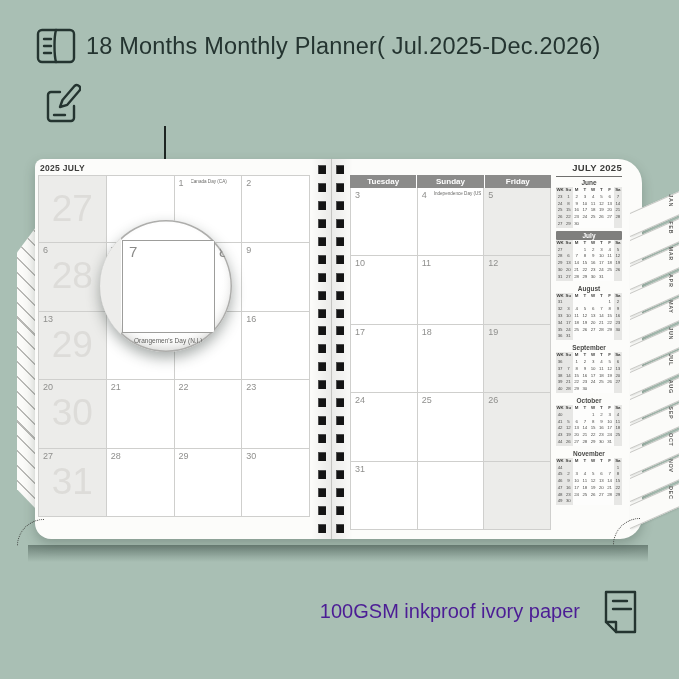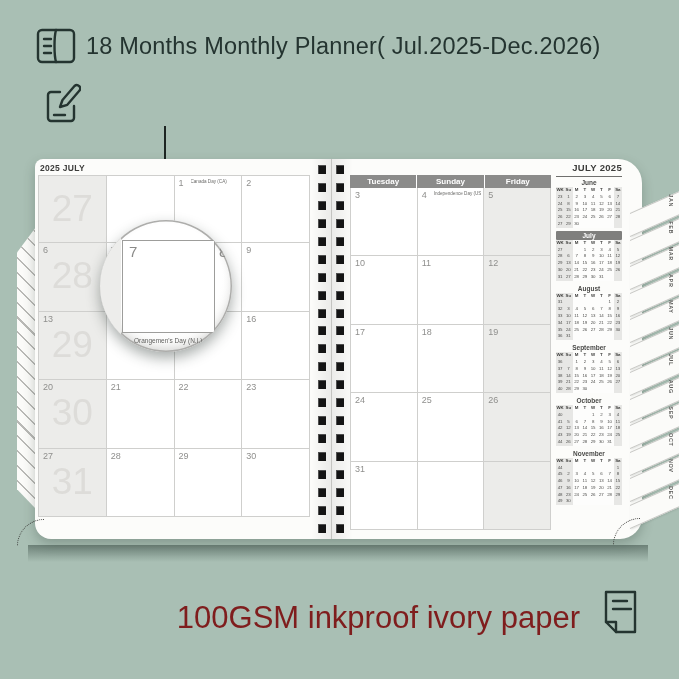--- a/index.html
+++ b/index.html
@@ -4,21 +4,21 @@
 <style>
   * { margin:0; padding:0; box-sizing:border-box; }
   html,body { width:679px; height:679px; }
   body { font-family:"Liberation Sans","DejaVu Sans",sans-serif; background:#a9bfb4; overflow:hidden; }
   #stage { position:relative; width:679px; height:527px; background:#a9bfb4; }
 
   
   .anno-icon { position:absolute; }
   #title-text { position:absolute; left:86px; top:33px; font-size:23.5px; font-weight:500; color:#243430; letter-spacing:.2px; }
   #subtitle-text { position:absolute; left:86px; top:91px; font-size:22.5px; font-weight:500; color:#243430; letter-spacing:.2px; }
-  #footer-text { position:absolute; right:99px; top:600px; font-size:31px; font-weight:500; color:#7f1d1d; }
+  #footer-text { position:absolute; right:99px; top:600px; font-size:20px; font-weight:500; color:#4c1d95; }
   #pointer-line { position:absolute; left:164px; top:126px; width:2px; height:96px; background:#1d2522; }
 
   
   #sheet { position:absolute; left:35px; top:159px; width:607px; height:380px; background:#fcfcfa;
            border-radius:8px 24px 22px 16px; box-shadow:0 5px 12px rgba(42,60,52,.28); z-index:2; }
   #bottom-shadow { position:absolute; left:28px; top:545px; width:620px; height:17px;
            background:linear-gradient(to bottom, rgba(50,68,60,.5), rgba(50,68,60,0)); z-index:1; }
 
   
   #edge-hatch { position:absolute; left:17px; top:227px; width:19px; height:282px; background:#fbfbf9;

